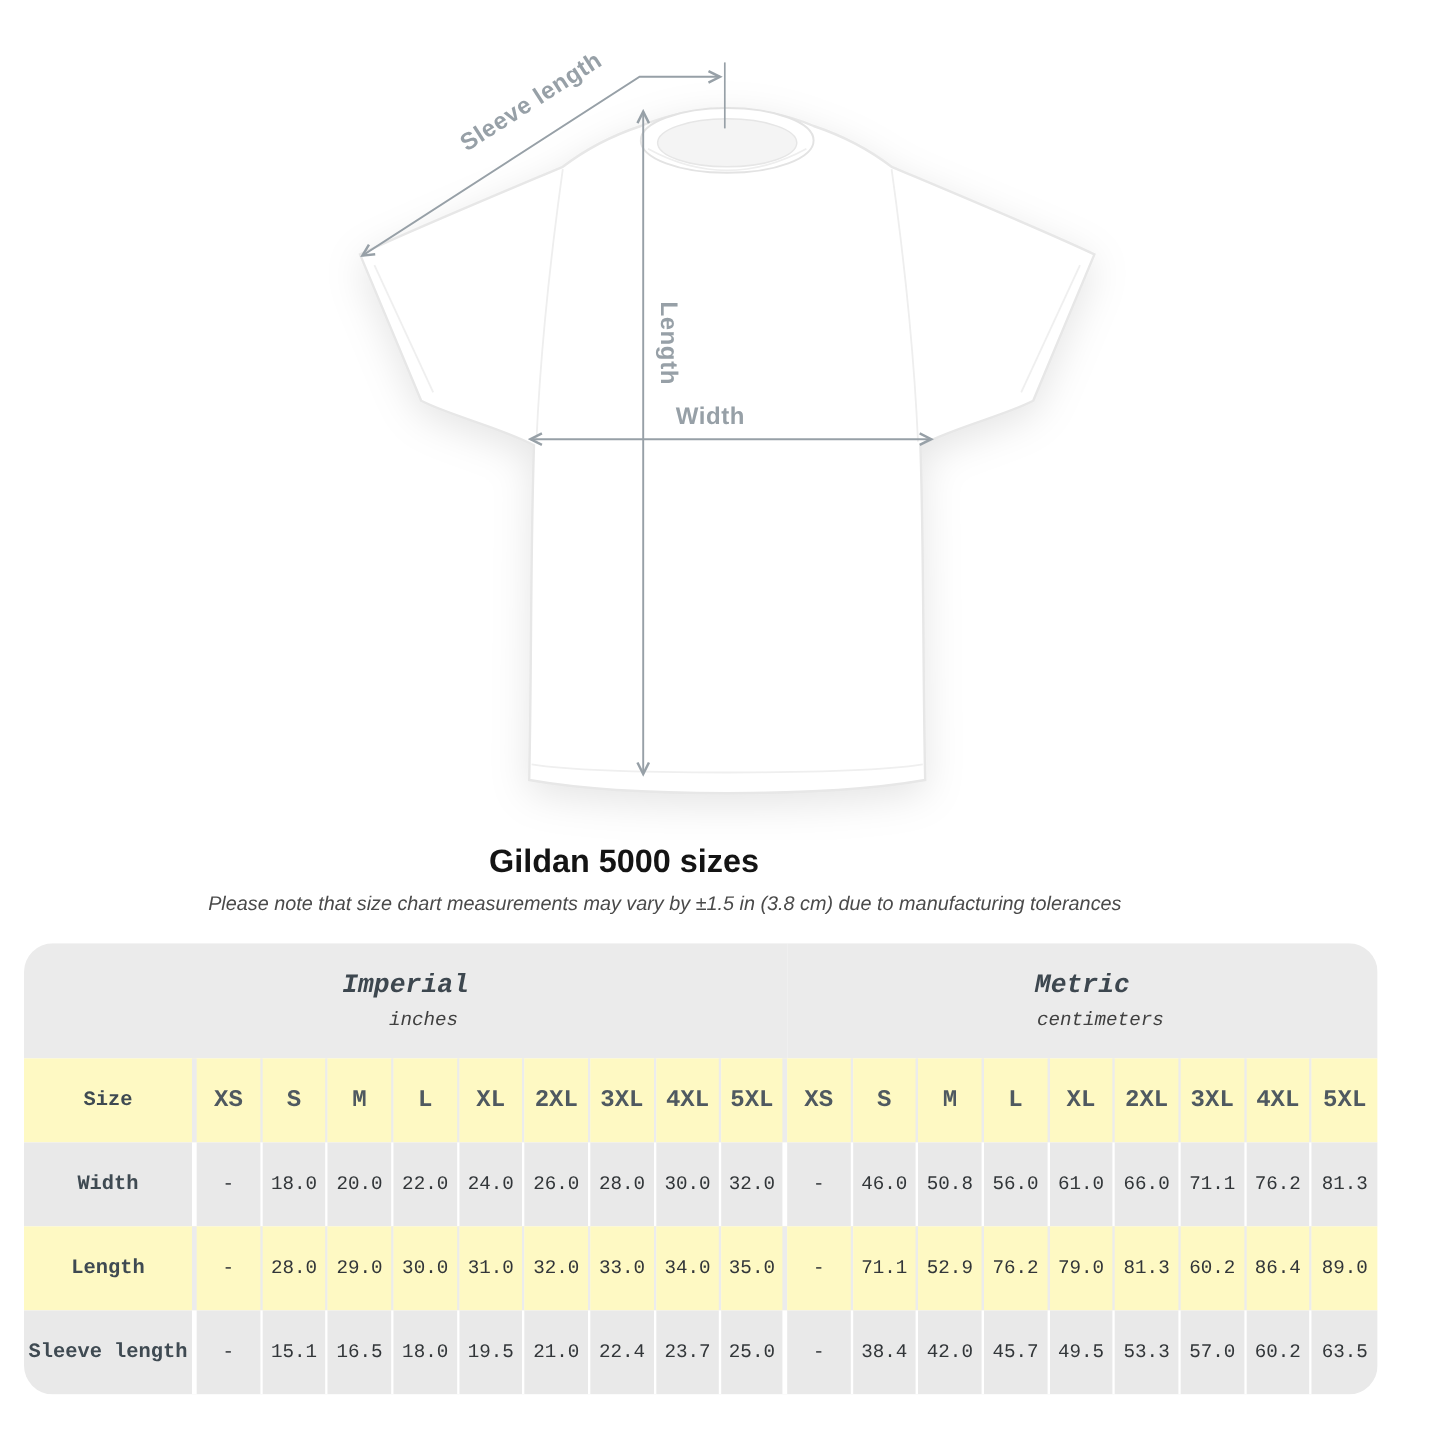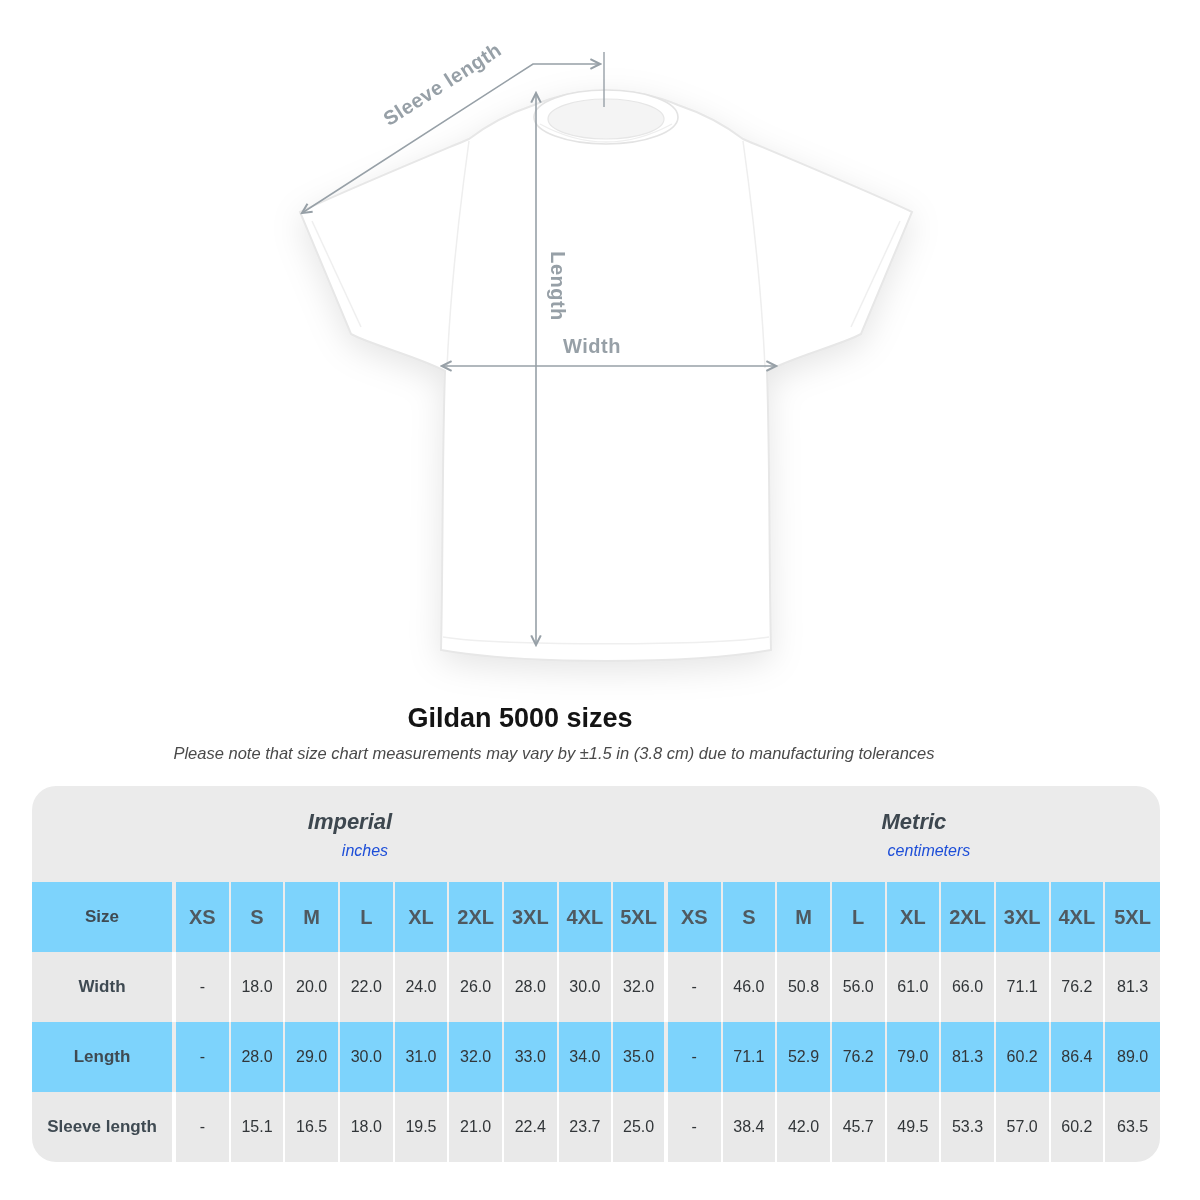--- a/index.html
+++ b/index.html
@@ -15,29 +15,29 @@
   .title{
     position:absolute;top:703px;left:0;width:1040px;text-align:center;
     font-size:27px;font-weight:bold;color:#141414;
   }
   .note{
     position:absolute;top:744px;left:0;width:1108px;text-align:center;
     font-size:16.5px;font-style:italic;color:#4a4a4a;
   }
   
   .table-wrap{
-    position:absolute;left:32px;top:786px;width:1128px;
-    border-radius:24px;overflow:hidden;background:#ffffff;
+    position:absolute;left:20px;top:786px;width:1128px;
+    border-radius:24px;overflow:hidden;background:#ffffff;font-family:Liberation Mono, monospace;
   }
   table.sizes{border-collapse:separate;border-spacing:0;table-layout:fixed;width:1128px;}
   table.sizes td{text-align:center;vertical-align:middle;padding:0;}
   tr.band td{background:#ebebeb;height:96px;}
   .band-title{font-size:22px;font-weight:bold;font-style:italic;color:#3d474f;}
-  .band-sub{font-size:16px;font-style:italic;color:#1d4ed8;margin-top:7px;margin-left:30px;}
-  tr.white td{background:#7dd3fc;border-right:2px solid #ececec;height:70px;}
+  .band-sub{font-size:16px;font-style:italic;color:#404040;margin-top:7px;margin-left:30px;}
+  tr.white td{background:#fef9c3;border-right:2px solid #ececec;height:70px;}
   tr.stripe td{background:#e9e9e9;border-right:2px solid #ffffff;height:70px;}
   tr.white td.sep, tr.stripe td.sep{border-right-width:4px;}
   table.sizes tr td:last-child{border-right:none;}
   td.lbl{font-size:17px;font-weight:bold;color:#3f4a52;}
   td.szc{font-size:20px;font-weight:bold;color:#4f5960;}
   td.val{font-size:16px;color:#323639;}
 </style>
 </head>
 <body>
 

